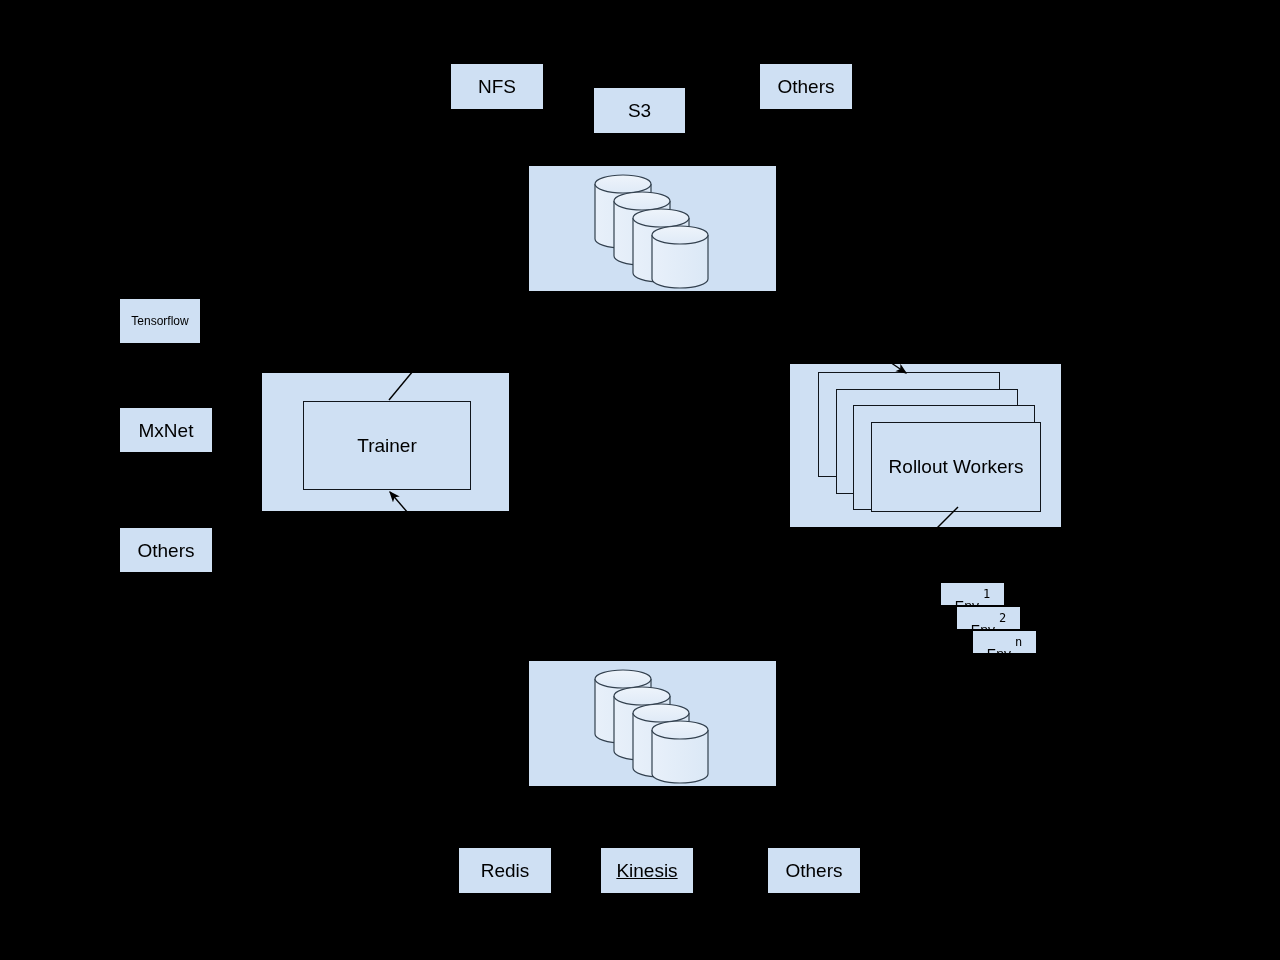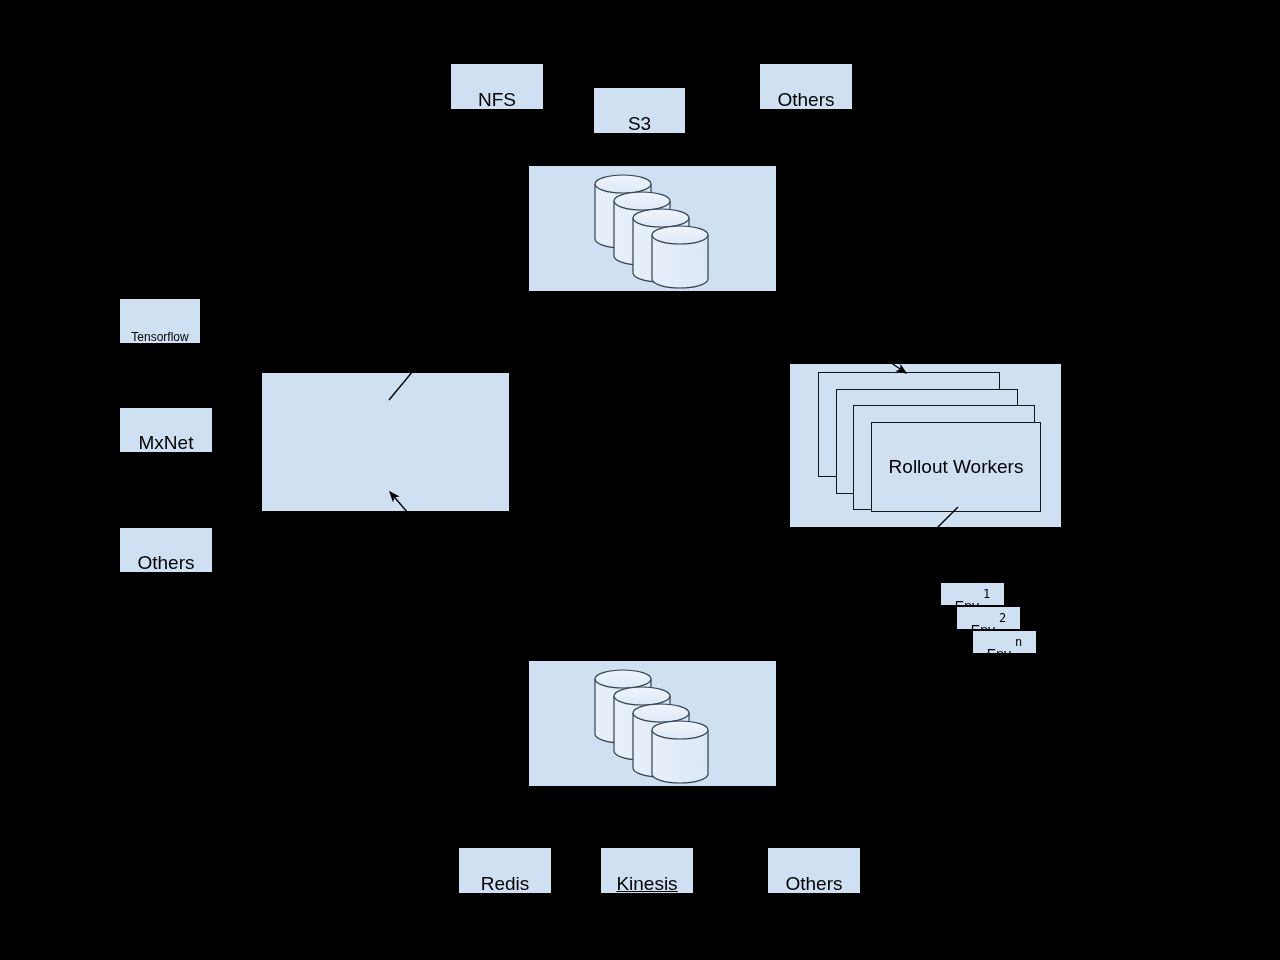--- a/index.html
+++ b/index.html
@@ -13,21 +13,21 @@
     height: 960px;
     background: #000000;
     overflow: hidden;
     font-family: "Liberation Sans", sans-serif;
   }
   
   .box {
     position: absolute;
     background: #cfe0f3;
     display: flex;
-    align-items: flex-end;
+    align-items: center;
     justify-content: center;
     color: #000000;
     box-sizing: border-box;
     line-height: 1;
   }
   .box.lbl-lg   { font-size: 19px; }
   .box.lbl-sm   { font-size: 12px; }
 
   
   .panel {
@@ -167,20 +167,23 @@
         <ellipse cx="132" cy="52" rx="28" ry="9" fill="url(#cylTopGrad)"></ellipse>
       </g>
       <g stroke="#33414f" stroke-width="1.2" fill="none">
         <path d="M123 69 L123 113 A28 9 0 0 0 179 113 L179 69" fill="url(#cylBodyGrad)"></path>
         <ellipse cx="151" cy="69" rx="28" ry="9" fill="url(#cylTopGrad)"></ellipse>
       </g>
     </svg>
   </div>
 
   <div class="panel" style="left:262px;top:373px;width:247px;height:138px;"></div>
+  <div class="inner-rect" style="left:303px;top:401px;width:168px;height:89px;">
+    <span>Trainer</span>
+  </div>
 
   <div class="panel" style="left:790px;top:364px;width:271px;height:163px;"></div>
   <div class="card" style="left:818px;top:372px;width:182px;height:105px;"></div>
   <div class="card" style="left:836px;top:389px;width:182px;height:105px;"></div>
   <div class="card" style="left:853px;top:405px;width:182px;height:105px;"></div>
   <div class="card card-front" style="left:871px;top:422px;width:170px;height:90px;">
     <span>Rollout Workers</span>
   </div>
 
   <div class="env" style="left:941px;top:583px;width:63px;height:22px;">

